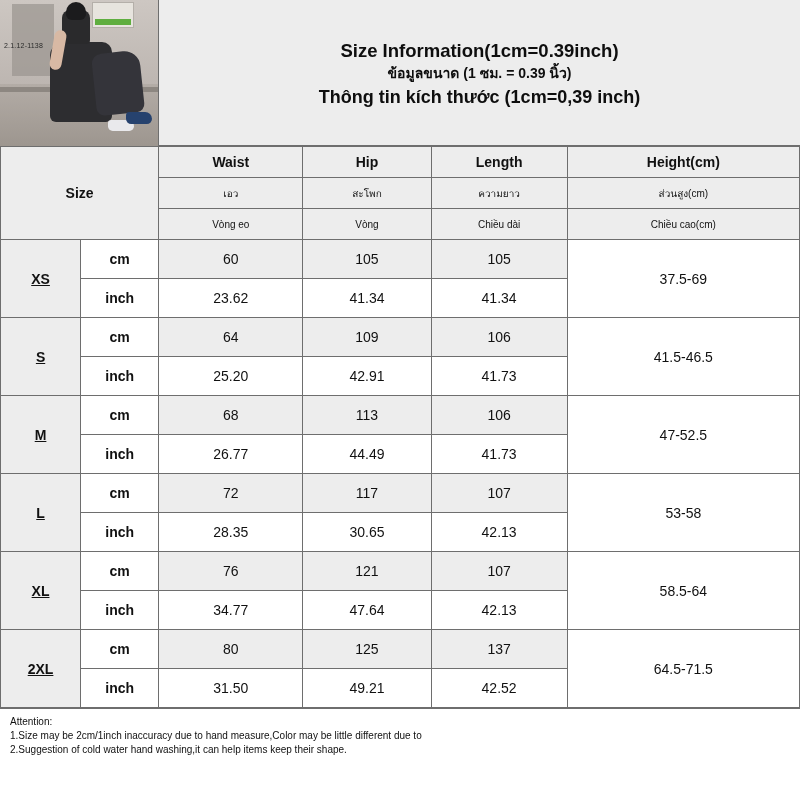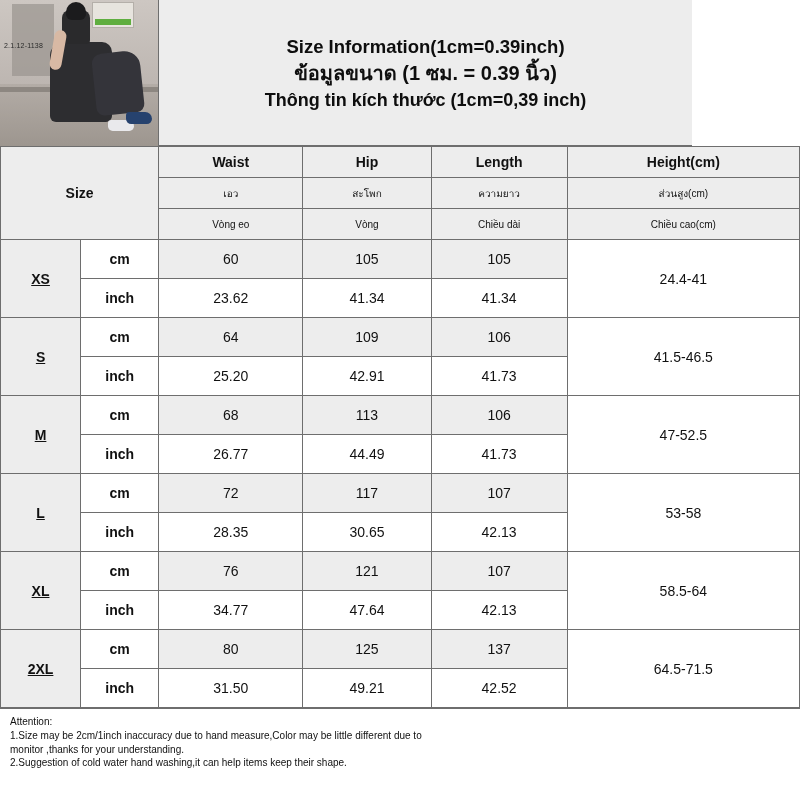--- a/index.html
+++ b/index.html
@@ -19,21 +19,21 @@
     width: 800px;
     height: 800px;
     box-sizing: border-box;
   }
 
   
   .header {
     position: relative;
     display: flex;
     height: 146px;
-    width: 692px;
+    width: 800px;
     box-sizing: border-box;
     border-bottom: 1px solid #6e6e6e;
   }
   .photo {
     width: 158px;
     height: 146px;
     flex: 0 0 158px;
     position: relative;
     overflow: hidden;
     background: #b9b2ad;
@@ -112,21 +112,21 @@
     gap: 3px;
     padding-top: 2px;
   }
   .title-line {
     font-weight: bold;
     color: #0e0e0e;
     line-height: 1.25;
     text-align: center;
   }
   .t1 { font-size: 18.5px; }
-  .t2 { font-size: 20px; }
+  .t2 { font-size: 14px; }
   .t3 { font-size: 18px; }
 
   
   table.size-table {
     border-collapse: collapse;
     width: 800px;
     table-layout: fixed;
   }
   table.size-table td {
     border: 1px solid #6e6e6e;
@@ -239,21 +239,21 @@
         <td class="shade hdr-cell sub">Chiều dài</td>
         <td class="shade hdr-cell sub">Chiều cao(cm)</td>
       </tr>
 
       <tr>
         <td class="shade size-label row-cell" rowspan="2">XS</td>
         <td class="white unit-label row-cell">cm</td>
         <td class="shade val row-cell">60</td>
         <td class="shade val row-cell">105</td>
         <td class="shade val row-cell">105</td>
-        <td class="white height-val row-cell" rowspan="2">24.4-41</td>
+        <td class="white height-val row-cell" rowspan="2">37.5-69</td>
       </tr>
       <tr>
         <td class="white unit-label row-cell">inch</td>
         <td class="white val row-cell">23.62</td>
         <td class="white val row-cell">41.34</td>
         <td class="white val row-cell">41.34</td>
       </tr>
 
       <tr>
         <td class="shade size-label row-cell" rowspan="2">S</td>
@@ -328,17 +328,16 @@
         <td class="white val row-cell">31.50</td>
         <td class="white val row-cell">49.21</td>
         <td class="white val row-cell">42.52</td>
       </tr>
     </tbody>
   </table>
 
   <div class="attention">
     <div class="a-title">Attention:</div>
     <div>1.Size may be 2cm/1inch inaccuracy due to hand measure,Color may be little different due to</div>
-    <div>monitor ,thanks for your understanding.</div>
     <div>2.Suggestion of cold water hand washing,it can help items keep their shape.</div>
   </div>
 
 </div>
 
 </body></html>

